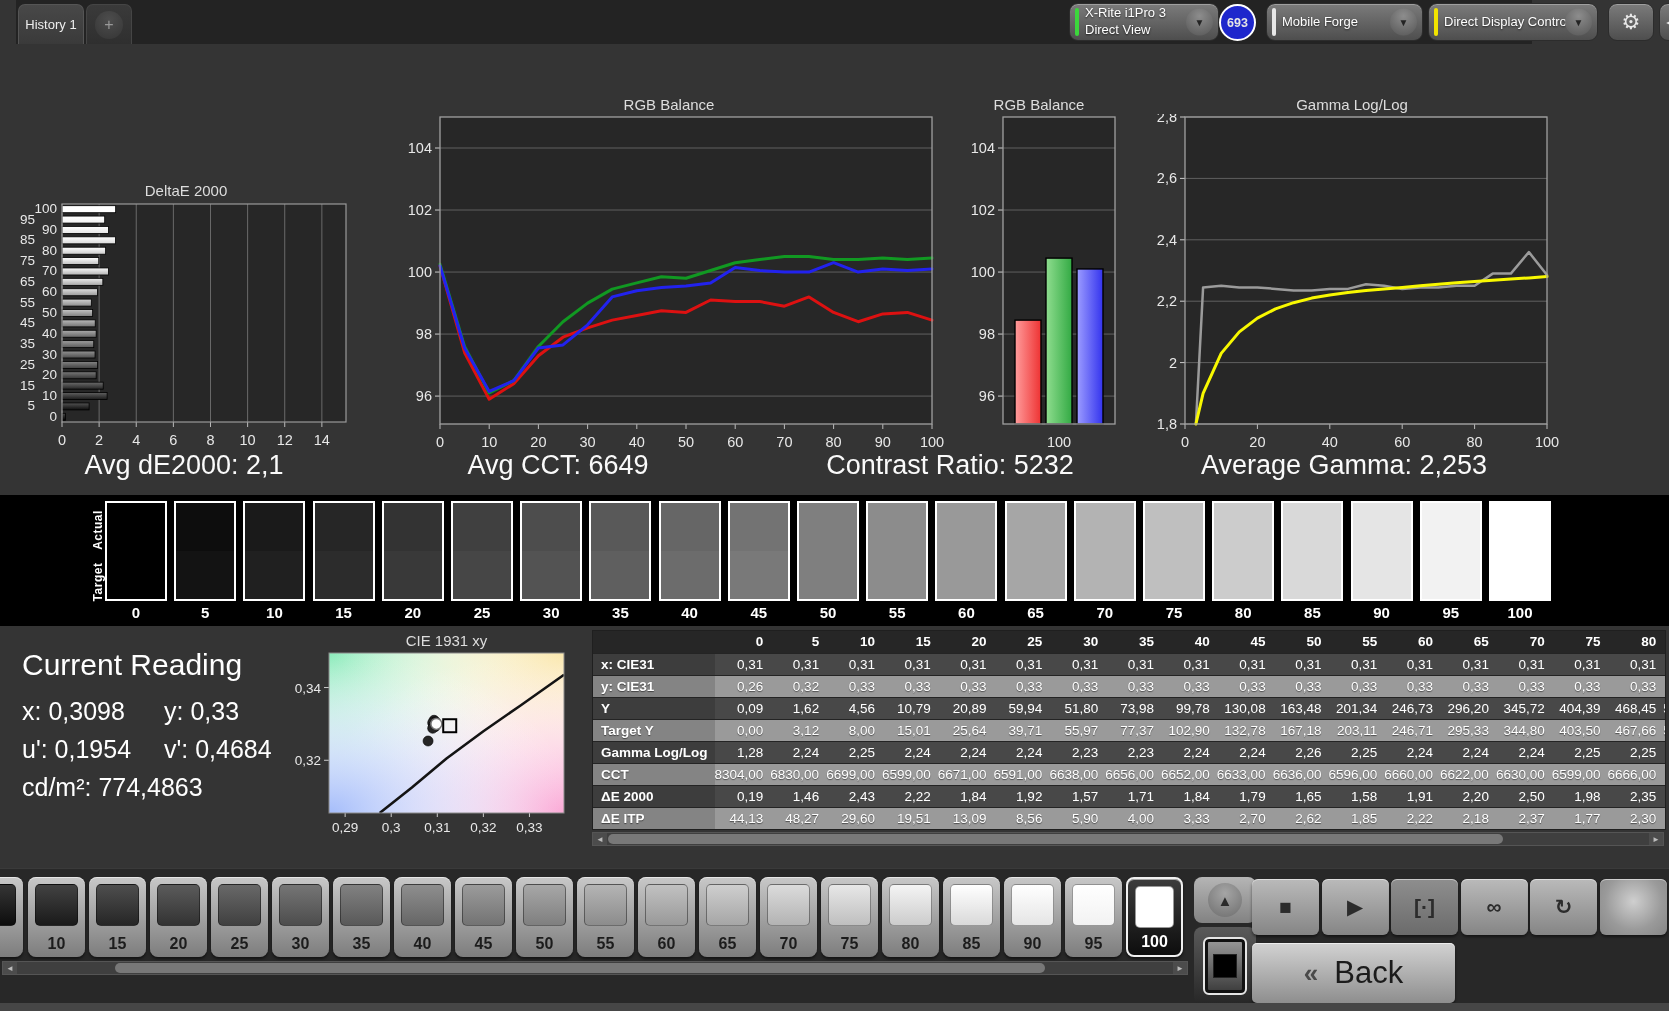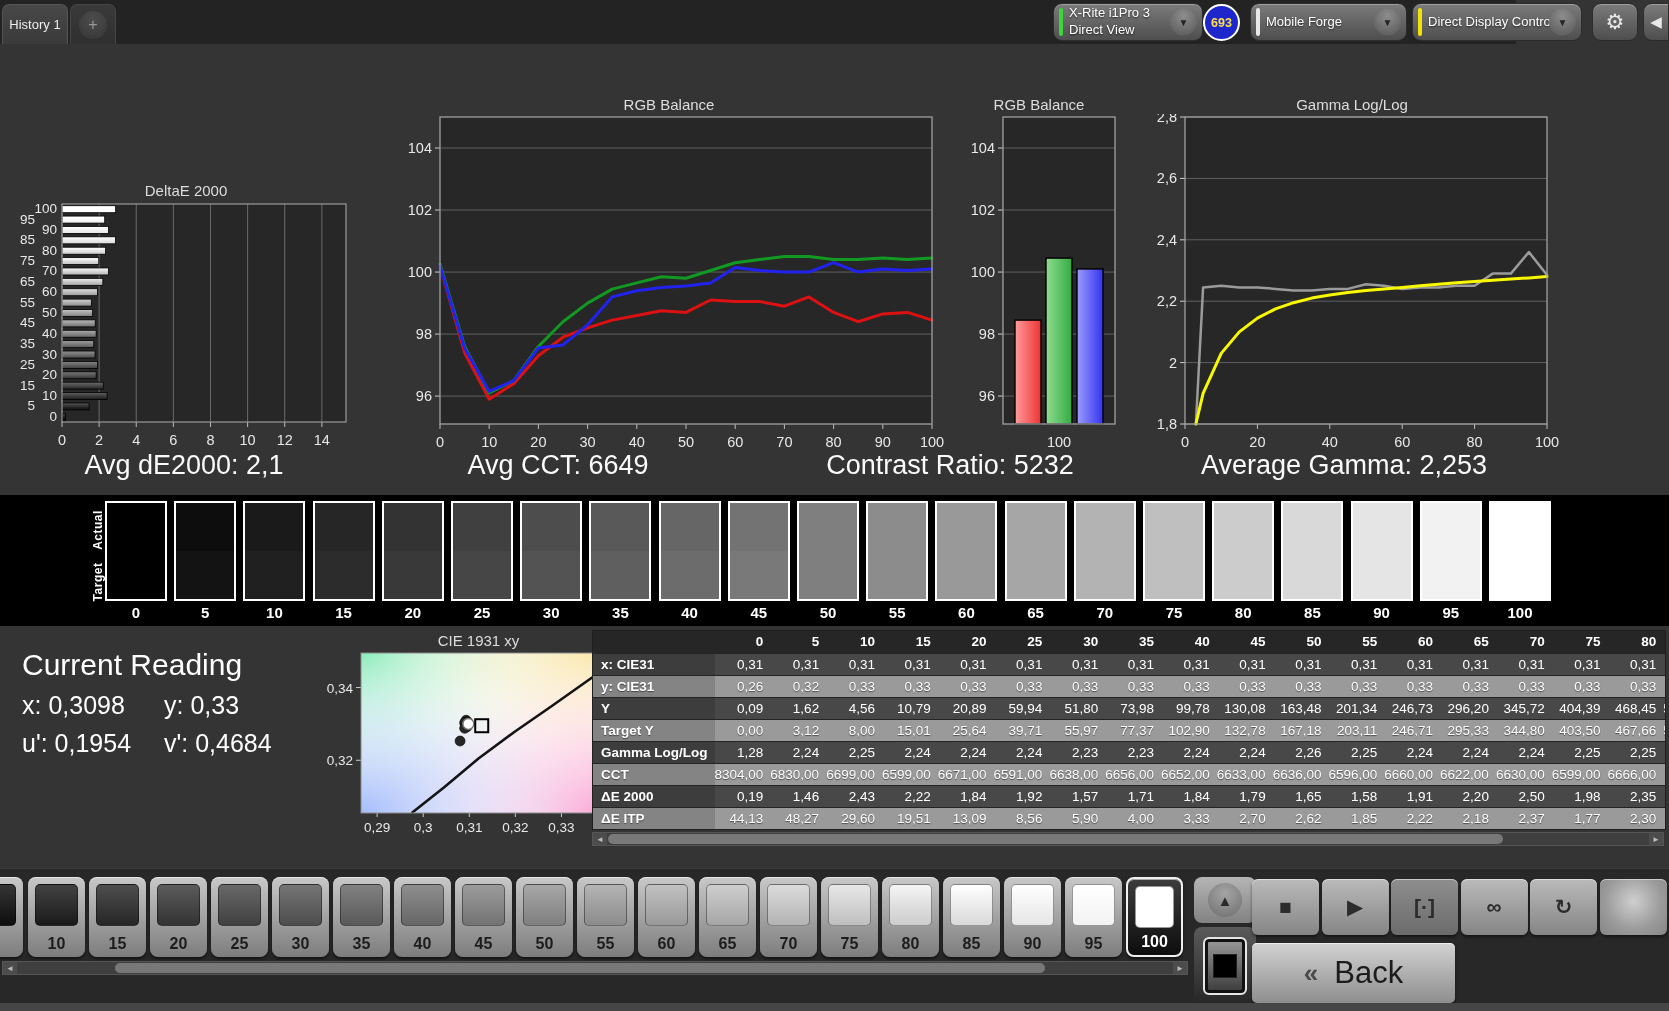--- a/index.html
+++ b/index.html
@@ -1,40 +1,40 @@
 <!DOCTYPE html>
 <html><head>
 <meta charset="utf-8">
 <style>
   *{margin:0;padding:0;box-sizing:border-box}
   html,body{width:1669px;height:1011px;overflow:hidden;background:#343434;
     font-family:"Liberation Sans","DejaVu Sans",sans-serif;}
   #app{position:relative;width:1669px;height:1011px;background:#343434}
 
   
-  #tabbar{position:absolute;left:0;top:0;width:1516px;height:44px;background:#232323}
+  #tabbar{position:absolute;left:16px;top:0;width:1516px;height:44px;background:#232323}
   .tab{position:absolute;left:2px;top:4px;width:66px;height:40px;border-radius:7px 7px 0 0;
     background:linear-gradient(#484848,#3a3a3a);border:1px solid #555;border-bottom:none;
     color:#eee;font-size:13px;display:flex;align-items:center;justify-content:center}
   .tab-add{position:absolute;left:70px;top:4px;width:46px;height:40px;border-radius:7px 7px 0 0;
     background:linear-gradient(#3a3a3a,#2f2f2f);border:1px solid #454545;border-bottom:none;
     display:flex;align-items:center;justify-content:center}
   .tab-add .plus{width:28px;height:28px;border-radius:50%;color:#999;font-size:16px;
     background:radial-gradient(circle at 50% 32%,#4d4d4d,#353535);display:flex;align-items:center;justify-content:center}
   .dev{position:absolute;top:3px;height:38px;border-radius:9px;
     background:linear-gradient(#7b7b7b,#4e4e4e);border:1px solid #2c2c2c;
     box-shadow:inset 0 1px 0 rgba(255,255,255,.28);color:#fff;font-size:13px}
   .dev .accent{position:absolute;left:5px;top:4px;bottom:4px;width:4px;border-radius:2px}
   .dev .lbl{position:absolute;left:15px;top:0;bottom:0;display:flex;flex-direction:column;
     justify-content:center;line-height:1.3;text-shadow:0 1px 2px rgba(0,0,0,.65);white-space:nowrap}
   .dev .chev{position:absolute;right:5px;top:50%;transform:translateY(-50%);width:27px;height:27px;border-radius:50%;
     background:radial-gradient(circle at 50% 28%,#8d8d8d,#565656);color:#242424;font-size:10px;
     display:flex;align-items:center;justify-content:center}
   #meterbadge{position:absolute;left:1203px;top:4px;width:37px;height:37px;border-radius:50%;
-    background:#1e27cc;border:2px solid #fff;color:#fde047;font-size:12.5px;font-weight:bold;
+    background:#1e27cc;border:2px solid #fff;color:#e5e5e5;font-size:12.5px;font-weight:bold;
     display:flex;align-items:center;justify-content:center}
   .sqbtn{position:absolute;top:3px;height:38px;border-radius:9px;
     background:linear-gradient(#7b7b7b,#4e4e4e);border:1px solid #2c2c2c;color:#e8e8e8;
     box-shadow:inset 0 1px 0 rgba(255,255,255,.28);display:flex;align-items:center;justify-content:center}
 
   
   #title{position:absolute;left:8px;top:80px;font-size:46px;font-weight:300;color:#f8f8f8;letter-spacing:.5px}
   .stat{position:absolute;top:450px;width:520px;text-align:center;color:#fafafa;font-size:27px;white-space:nowrap}
 
   
@@ -44,21 +44,21 @@
   
   #strip{position:absolute;left:0;top:495px;width:1669px;height:131px;background:#000}
   .vlabel{position:absolute;width:80px;height:14px;text-align:center;color:#fff;font-size:12px;font-weight:bold;
     transform:rotate(-90deg);letter-spacing:.5px}
   .slot{position:absolute;top:6px;width:62px}
   .slot .sw{height:100px;border:2px solid #fff}
   .slot .num{margin-top:3px;text-align:center;color:#fff;font-size:15px;font-weight:bold}
 
   
   #reading{position:absolute;left:22px;top:648px;color:#fff}
-  #reading h2{font-size:30px;font-weight:400;margin-bottom:4px}
+  #reading h2{font-size:30px;font-weight:400;margin-bottom:10px}
   #reading .row{font-size:25px;line-height:38px;display:flex;white-space:nowrap}
   #reading .c1{width:142px}
 
   
   #tablewrap{position:absolute;left:592px;top:630px;width:1074px;height:200px;overflow:hidden;
     border:1px solid #1f1f1f;background:#2f2f2f}
   #datatable{border-collapse:collapse;table-layout:fixed}
   #datatable th,#datatable td{height:22px;font-size:13.5px;text-align:right;padding:0 7px 0 0;
     white-space:nowrap;overflow:hidden;border-bottom:1px solid rgba(0,0,0,.22)}
   #datatable th{background:#262626;color:#fff;font-weight:bold}
@@ -538,23 +538,26 @@
   <div id="reading">
     <h2>Current Reading</h2>
     <div class="row">
         <span class="c1">x: 0,3098</span>
         <span>y: 0,33</span>
       </div>
     <div class="row">
         <span class="c1">u': 0,1954</span>
         <span>v': 0,4684</span>
       </div>
-  </div>
-
-  <div class="chart" style="left:316px;top:632px;width:285px">
+    <div class="row">
+        <span>cd/m²: 774,4863</span>
+      </div>
+  </div>
+
+  <div class="chart" style="left:284px;top:632px;width:285px">
     <div class="ctitle" style="margin-left:45px;width:235px">CIE 1931 xy</div>
     <svg id="svg-cie" width="285" height="187">
         <defs>
           <radialGradient id="cg0" cx="0" cy="0" r="1.05">
             <stop offset="0%" stop-color="rgba(120,232,175,0.95)"></stop>
             <stop offset="100%" stop-color="rgba(255,255,255,0)"></stop>
           </radialGradient>
           <radialGradient id="cg1" cx="1" cy="0" r="1.05">
             <stop offset="0%" stop-color="rgba(250,228,160,0.9)"></stop>
             <stop offset="100%" stop-color="rgba(255,255,255,0)"></stop>

